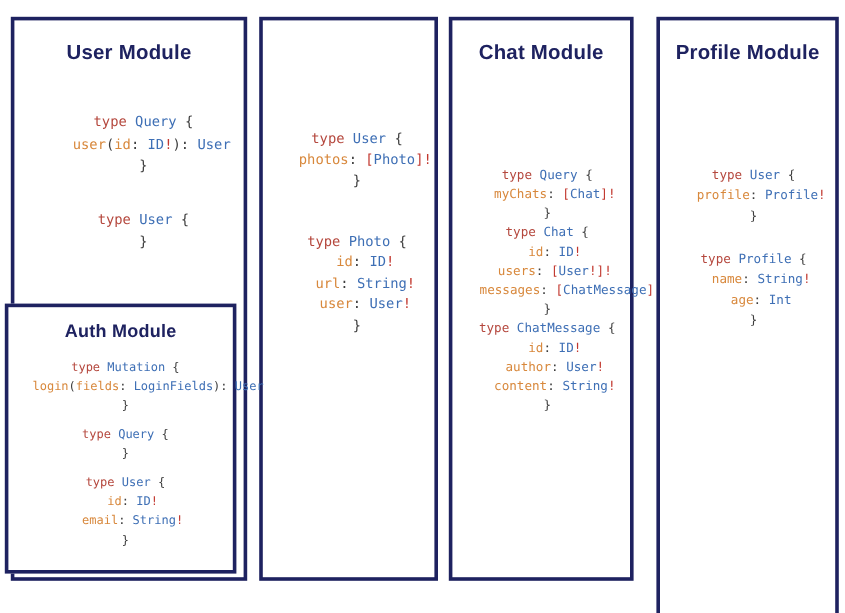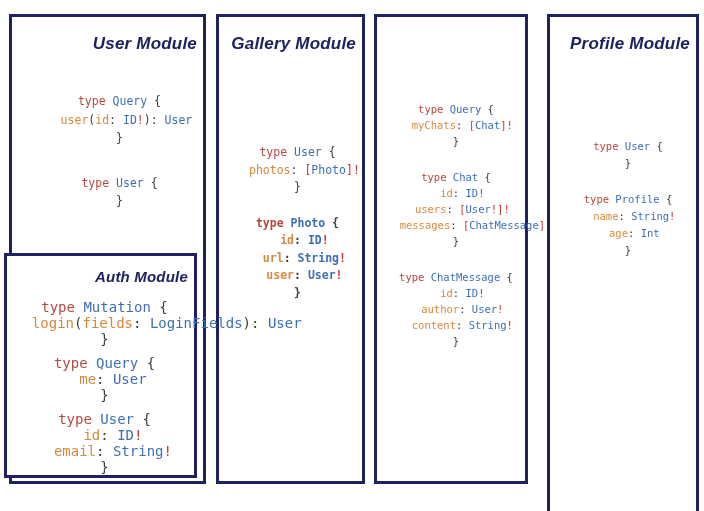--- a/index.html
+++ b/index.html
@@ -18,53 +18,52 @@
     background: #ffffff;
   }
   #box-user    { left: 9px;   top: 14px;  width: 197px; height: 470px; }
   #box-auth    { left: 4px;   top: 253px; width: 193px; height: 225px; z-index: 2; }
   #box-gallery { left: 216px; top: 14px;  width: 149px; height: 470px; }
   #box-chat    { left: 374px; top: 14px;  width: 154px; height: 470px; }
   #box-profile { left: 547px; top: 14px;  width: 152px; height: 500px; }
 
   .box h2 {
     margin: 17px 6px 0;
-    text-align: right;
+    text-align: center;
     font-size: 17px;
     font-weight: bold;
     letter-spacing: 0.2px;
     color: var(--navy, #1e2260);
-    font-style: italic;
   }
   #box-auth h2 { margin-top: 12px; font-size: 15px; }
 
   .code {
     font-family: "DejaVu Sans Mono", "Liberation Mono", monospace;
     white-space: pre;
     color: var(--punct, #3d3d3d);
     text-align: center;
   }
   .line { white-space: pre; }
 
   
   #box-user .code-area            { margin: 38px 0 0 24px; }
   #box-user .code                 { font-size: 11.5px; line-height: 18.5px; }
   #box-user .code + .code         { margin-top: 26px; }
 
   #box-auth .code-area            { margin: 14px 0 0 8px; }
-  #box-auth .code                 { font-size: 14px; line-height: 16px; }
+  #box-auth .code                 { font-size: 10px; line-height: 16px; }
   #box-auth .code + .code         { margin-top: 8px; }
 
   #box-gallery .code-area         { margin: 90px 0 0 14px; }
   #box-gallery .code              { font-size: 11.5px; line-height: 17.5px; }
-  #box-gallery .code + .code      { margin-top: 18px; font-weight: bold; }
+  #box-gallery .code + .code      { margin-top: 33px; }
 
   #box-chat .code-area            { margin: 84px 0 0 10px; }
   #box-chat .code                 { font-size: 10.5px; line-height: 16px; }
-  #box-chat .code + .code         { margin-top: 20px; }
+  #box-chat .code + .code         { margin-top: 0; }
 
   #box-profile .code-area         { margin: 84px 0 0 10px; }
   #box-profile .code              { font-size: 10.5px; line-height: 17px; }
   #box-profile .code + .code      { margin-top: 19px; }
 
   
   .tok-k { color: var(--kw,    #b5483e); }
   .tok-t { color: var(--type,  #3e6fb5); }
   .tok-f { color: var(--field, #d8883c); }
   .tok-p { color: var(--punct, #3d3d3d); }
@@ -80,42 +79,42 @@
     <div class="code-area">
         <div class="code"><div class="line"><span class="tok-k">type </span><span class="tok-t">Query </span><span class="tok-p">{</span></div><div class="line"><span class="tok-p">  </span><span class="tok-f">user</span><span class="tok-p">(</span><span class="tok-f">id</span><span class="tok-p">: </span><span class="tok-t">ID</span><span class="tok-b">!</span><span class="tok-p">): </span><span class="tok-t">User</span></div><div class="line"><span class="tok-p">}</span></div></div>
         <div class="code"><div class="line"><span class="tok-k">type </span><span class="tok-t">User </span><span class="tok-p">{</span></div><div class="line"><span class="tok-p">}</span></div></div>
       </div>
   </section>
 
   <section class="box" id="box-auth">
     <h2>Auth Module</h2>
     <div class="code-area">
         <div class="code"><div class="line"><span class="tok-k">type </span><span class="tok-t">Mutation </span><span class="tok-p">{</span></div><div class="line"><span class="tok-p">  </span><span class="tok-f">login</span><span class="tok-p">(</span><span class="tok-f">fields</span><span class="tok-p">: </span><span class="tok-t">LoginFields</span><span class="tok-p">): </span><span class="tok-t">User</span></div><div class="line"><span class="tok-p">}</span></div></div>
-        <div class="code"><div class="line"><span class="tok-k">type </span><span class="tok-t">Query </span><span class="tok-p">{</span></div><div class="line"><span class="tok-p">  </span><span class="tok-f">me</span><span class="tok-p">: </span><span class="tok-t">User</span></div><div class="line"><span class="tok-p">}</span></div></div>
+        <div class="code"><div class="line"><span class="tok-k">type </span><span class="tok-t">Query </span><span class="tok-p">{</span></div><div class="line"><span class="tok-p">}</span></div></div>
         <div class="code"><div class="line"><span class="tok-k">type </span><span class="tok-t">User </span><span class="tok-p">{</span></div><div class="line"><span class="tok-p">  </span><span class="tok-f">id</span><span class="tok-p">: </span><span class="tok-t">ID</span><span class="tok-b">!</span></div><div class="line"><span class="tok-p">  </span><span class="tok-f">email</span><span class="tok-p">: </span><span class="tok-t">String</span><span class="tok-b">!</span></div><div class="line"><span class="tok-p">}</span></div></div>
       </div>
   </section>
 
   <section class="box" id="box-gallery">
-    <h2>Gallery Module</h2>
     <div class="code-area">
         <div class="code"><div class="line"><span class="tok-k">type </span><span class="tok-t">User </span><span class="tok-p">{</span></div><div class="line"><span class="tok-p">  </span><span class="tok-f">photos</span><span class="tok-p">: </span><span class="tok-b">[</span><span class="tok-t">Photo</span><span class="tok-b">]</span><span class="tok-b">!</span></div><div class="line"><span class="tok-p">}</span></div></div>
         <div class="code"><div class="line"><span class="tok-k">type </span><span class="tok-t">Photo </span><span class="tok-p">{</span></div><div class="line"><span class="tok-p">  </span><span class="tok-f">id</span><span class="tok-p">: </span><span class="tok-t">ID</span><span class="tok-b">!</span></div><div class="line"><span class="tok-p">  </span><span class="tok-f">url</span><span class="tok-p">: </span><span class="tok-t">String</span><span class="tok-b">!</span></div><div class="line"><span class="tok-p">  </span><span class="tok-f">user</span><span class="tok-p">: </span><span class="tok-t">User</span><span class="tok-b">!</span></div><div class="line"><span class="tok-p">}</span></div></div>
       </div>
   </section>
 
   <section class="box" id="box-chat">
+    <h2>Chat Module</h2>
     <div class="code-area">
         <div class="code"><div class="line"><span class="tok-k">type </span><span class="tok-t">Query </span><span class="tok-p">{</span></div><div class="line"><span class="tok-p">  </span><span class="tok-f">myChats</span><span class="tok-p">: </span><span class="tok-b">[</span><span class="tok-t">Chat</span><span class="tok-b">]</span><span class="tok-b">!</span></div><div class="line"><span class="tok-p">}</span></div></div>
         <div class="code"><div class="line"><span class="tok-k">type </span><span class="tok-t">Chat </span><span class="tok-p">{</span></div><div class="line"><span class="tok-p">  </span><span class="tok-f">id</span><span class="tok-p">: </span><span class="tok-t">ID</span><span class="tok-b">!</span></div><div class="line"><span class="tok-p">  </span><span class="tok-f">users</span><span class="tok-p">: </span><span class="tok-b">[</span><span class="tok-t">User</span><span class="tok-b">!</span><span class="tok-b">]</span><span class="tok-b">!</span></div><div class="line"><span class="tok-p">  </span><span class="tok-f">messages</span><span class="tok-p">: </span><span class="tok-b">[</span><span class="tok-t">ChatMessage</span><span class="tok-b">]</span><span class="tok-b">!</span></div><div class="line"><span class="tok-p">}</span></div></div>
         <div class="code"><div class="line"><span class="tok-k">type </span><span class="tok-t">ChatMessage </span><span class="tok-p">{</span></div><div class="line"><span class="tok-p">  </span><span class="tok-f">id</span><span class="tok-p">: </span><span class="tok-t">ID</span><span class="tok-b">!</span></div><div class="line"><span class="tok-p">  </span><span class="tok-f">author</span><span class="tok-p">: </span><span class="tok-t">User</span><span class="tok-b">!</span></div><div class="line"><span class="tok-p">  </span><span class="tok-f">content</span><span class="tok-p">: </span><span class="tok-t">String</span><span class="tok-b">!</span></div><div class="line"><span class="tok-p">}</span></div></div>
       </div>
   </section>
 
   <section class="box" id="box-profile">
     <h2>Profile Module</h2>
     <div class="code-area">
-        <div class="code"><div class="line"><span class="tok-k">type </span><span class="tok-t">User </span><span class="tok-p">{</span></div><div class="line"><span class="tok-p">}</span></div></div>
+        <div class="code"><div class="line"><span class="tok-k">type </span><span class="tok-t">User </span><span class="tok-p">{</span></div><div class="line"><span class="tok-p">  </span><span class="tok-f">profile</span><span class="tok-p">: </span><span class="tok-t">Profile</span><span class="tok-b">!</span></div><div class="line"><span class="tok-p">}</span></div></div>
         <div class="code"><div class="line"><span class="tok-k">type </span><span class="tok-t">Profile </span><span class="tok-p">{</span></div><div class="line"><span class="tok-p">  </span><span class="tok-f">name</span><span class="tok-p">: </span><span class="tok-t">String</span><span class="tok-b">!</span></div><div class="line"><span class="tok-p">  </span><span class="tok-f">age</span><span class="tok-p">: </span><span class="tok-t">Int</span></div><div class="line"><span class="tok-p">}</span></div></div>
       </div>
   </section>
 
 </div>
 
 </body></html>

